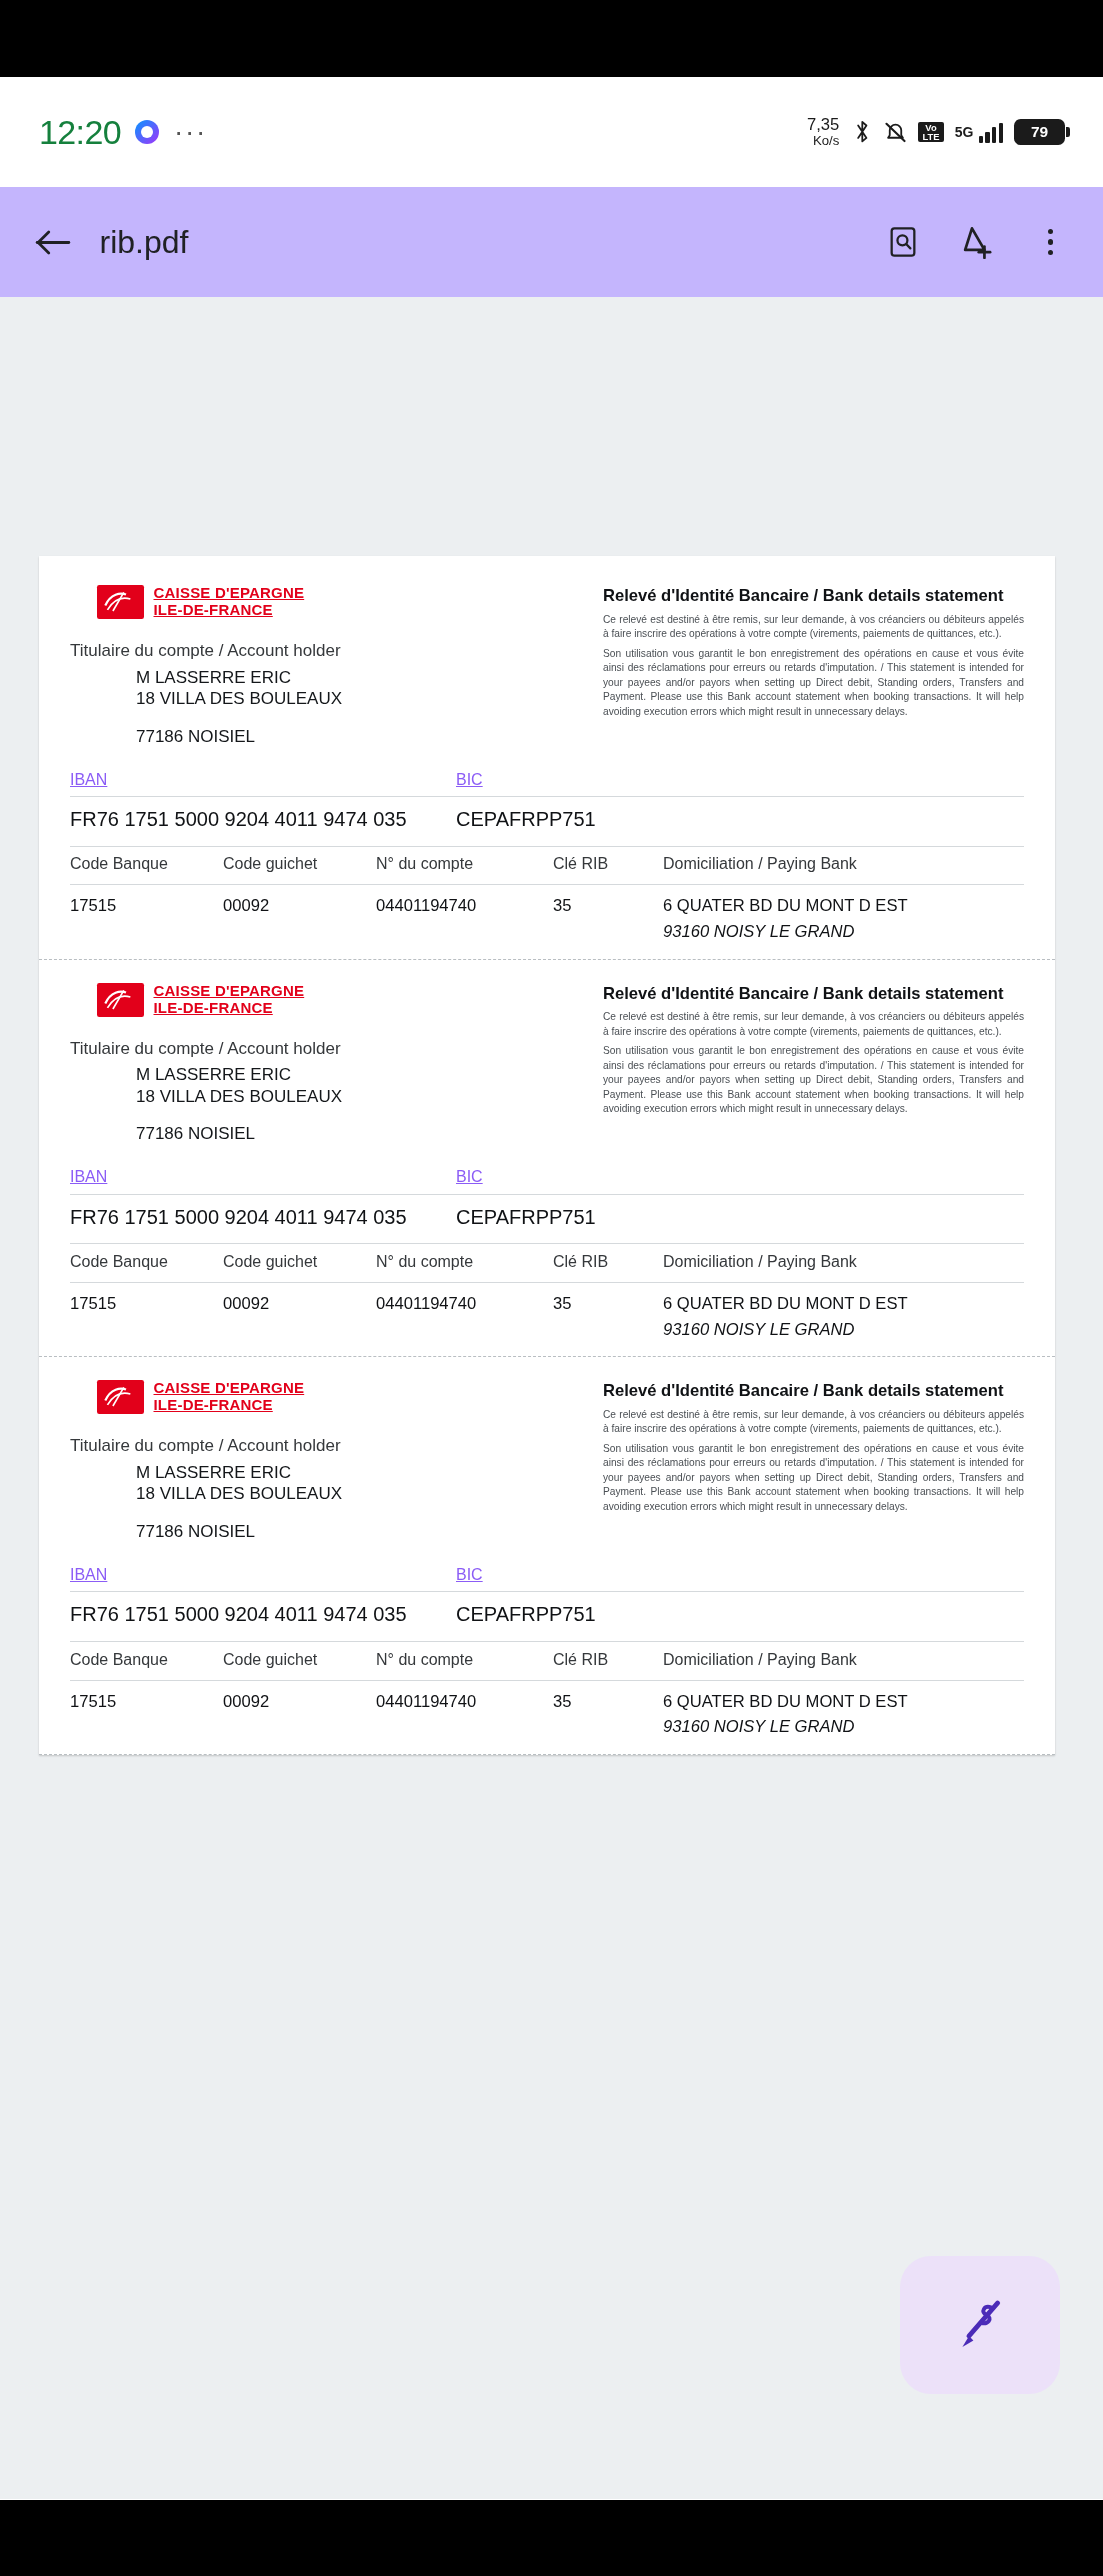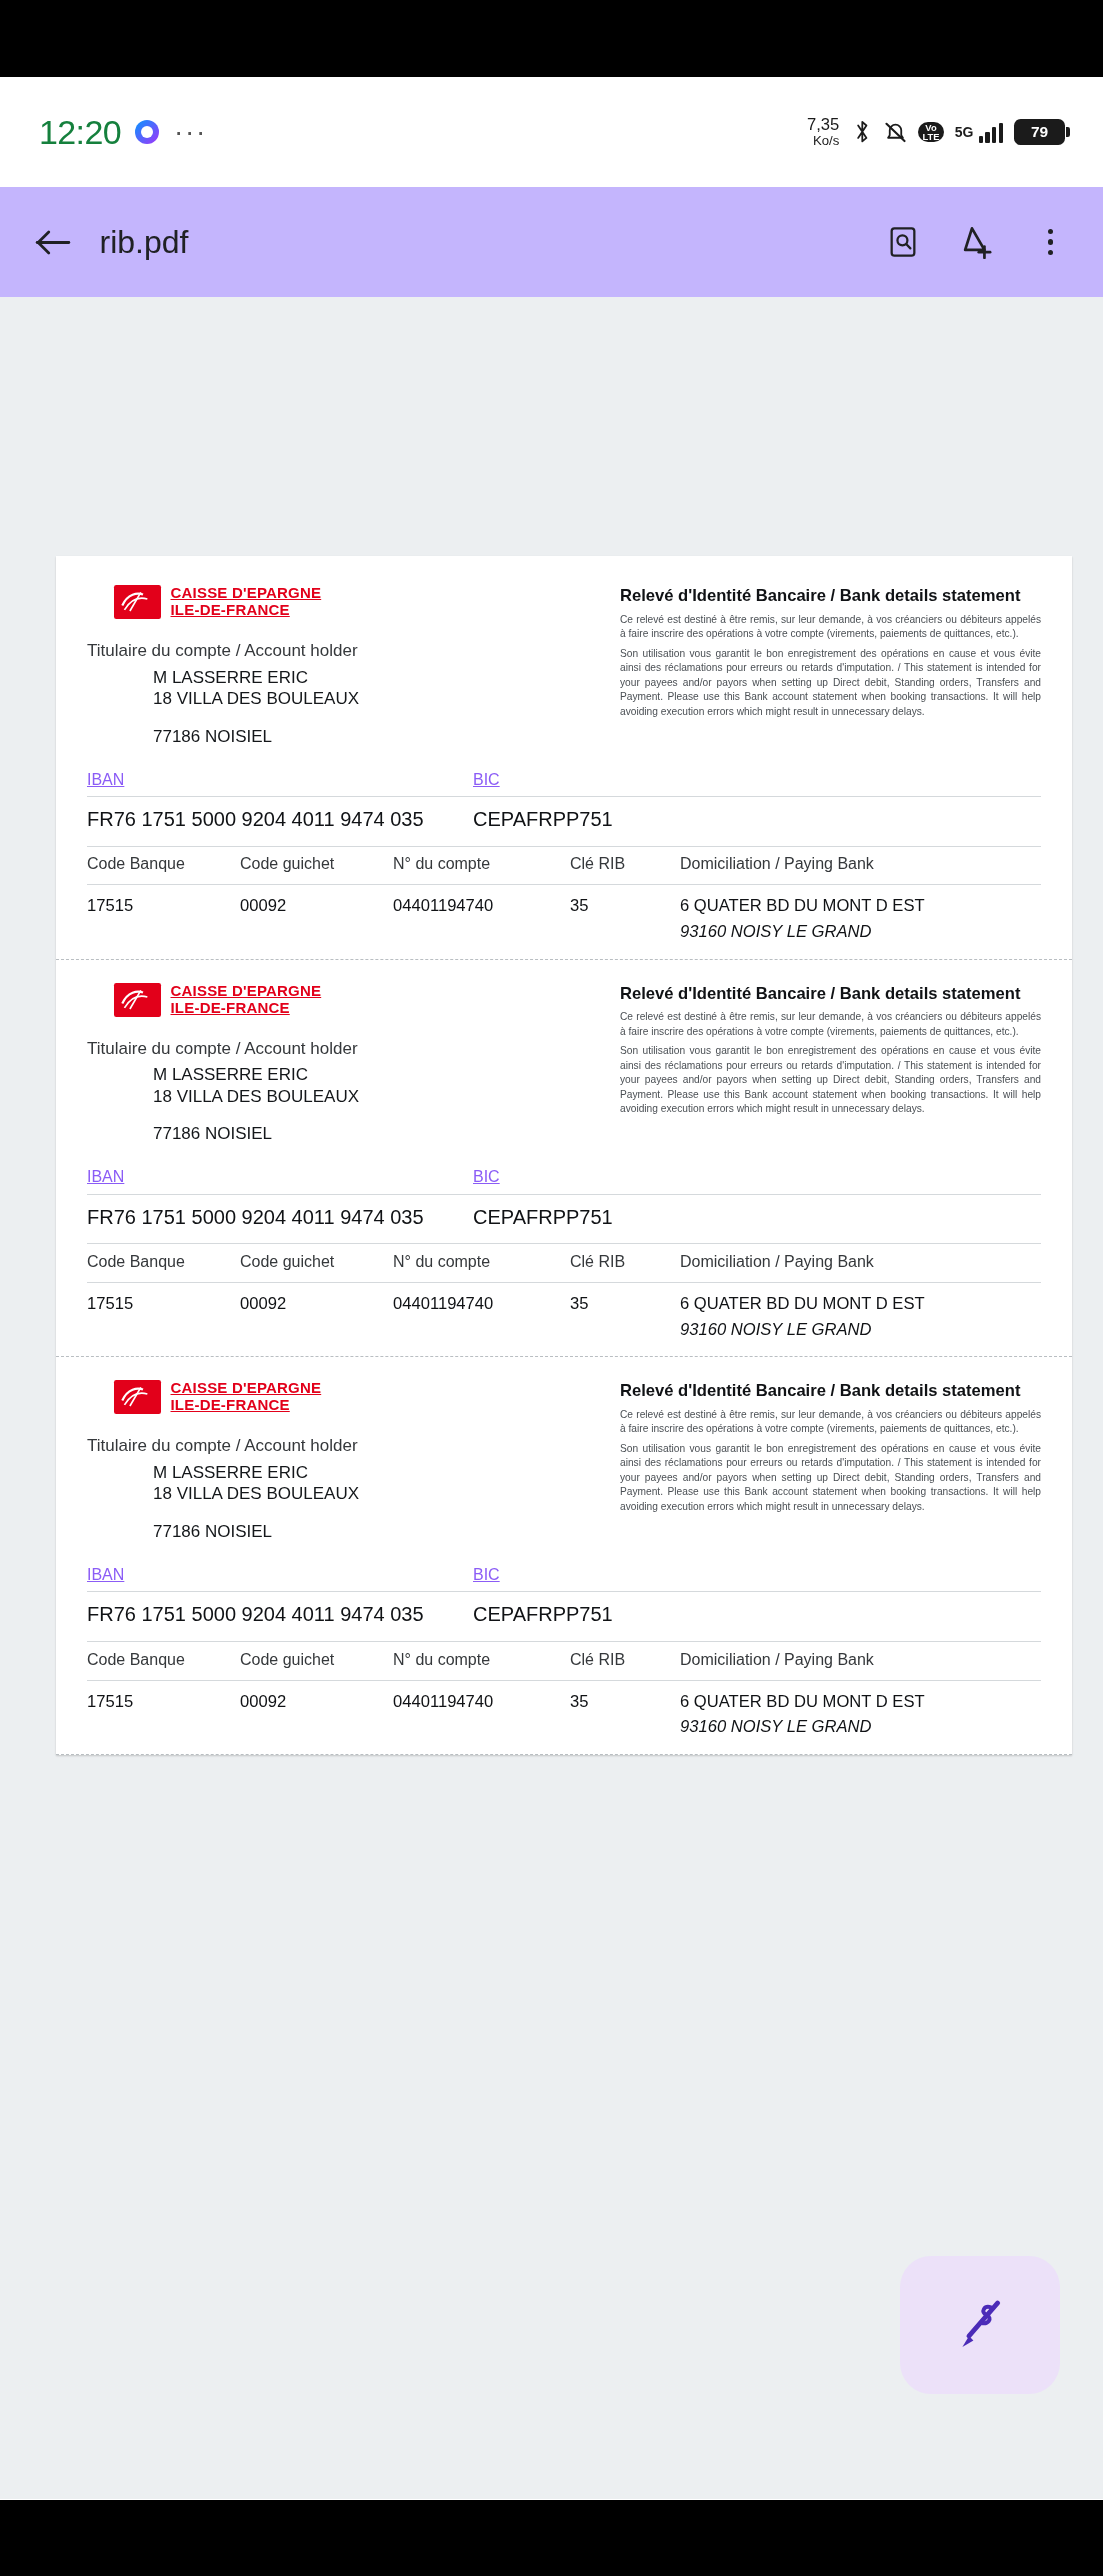--- a/index.html
+++ b/index.html
@@ -77,21 +77,21 @@
   }
   .netspeed .v { font-size: 16.6px; }
   .netspeed .u { font-size: 13.2px; }
   .ic {
     width: 23px; height: 26.5px;
     display: flex; align-items: center; justify-content: center;
     color: #1b1b1b;
   }
   .badge-sq {
     width: 25.4px; height: 20px;
-    border-radius: 10px;
+    border-radius: 2px;
     background: #1b1b1b;
     color: #fff;
     font-size: 9.4px;
     font-weight: bold;
     display: flex; flex-direction: column;
     align-items: center; justify-content: center;
     line-height: 1;
   }
   .badge-sq span { display:block; }
   .fiveg {
@@ -160,21 +160,21 @@
 
   
   .viewer {
     position: relative;
     background: #eceff1;
     height: 2202px;
     overflow: hidden;
   }
   .page {
     position: absolute;
-    left: 56px;
+    left: 39px;
     top: 259px;
     width: 1016px;
     background: #ffffff;
     padding: 0;
     box-shadow: 0 0.6px 1.7px rgba(0,0,0,.18);
   }
 
   .rib {
     position: relative;
     padding: 29px 31px 14.4px 31px;

